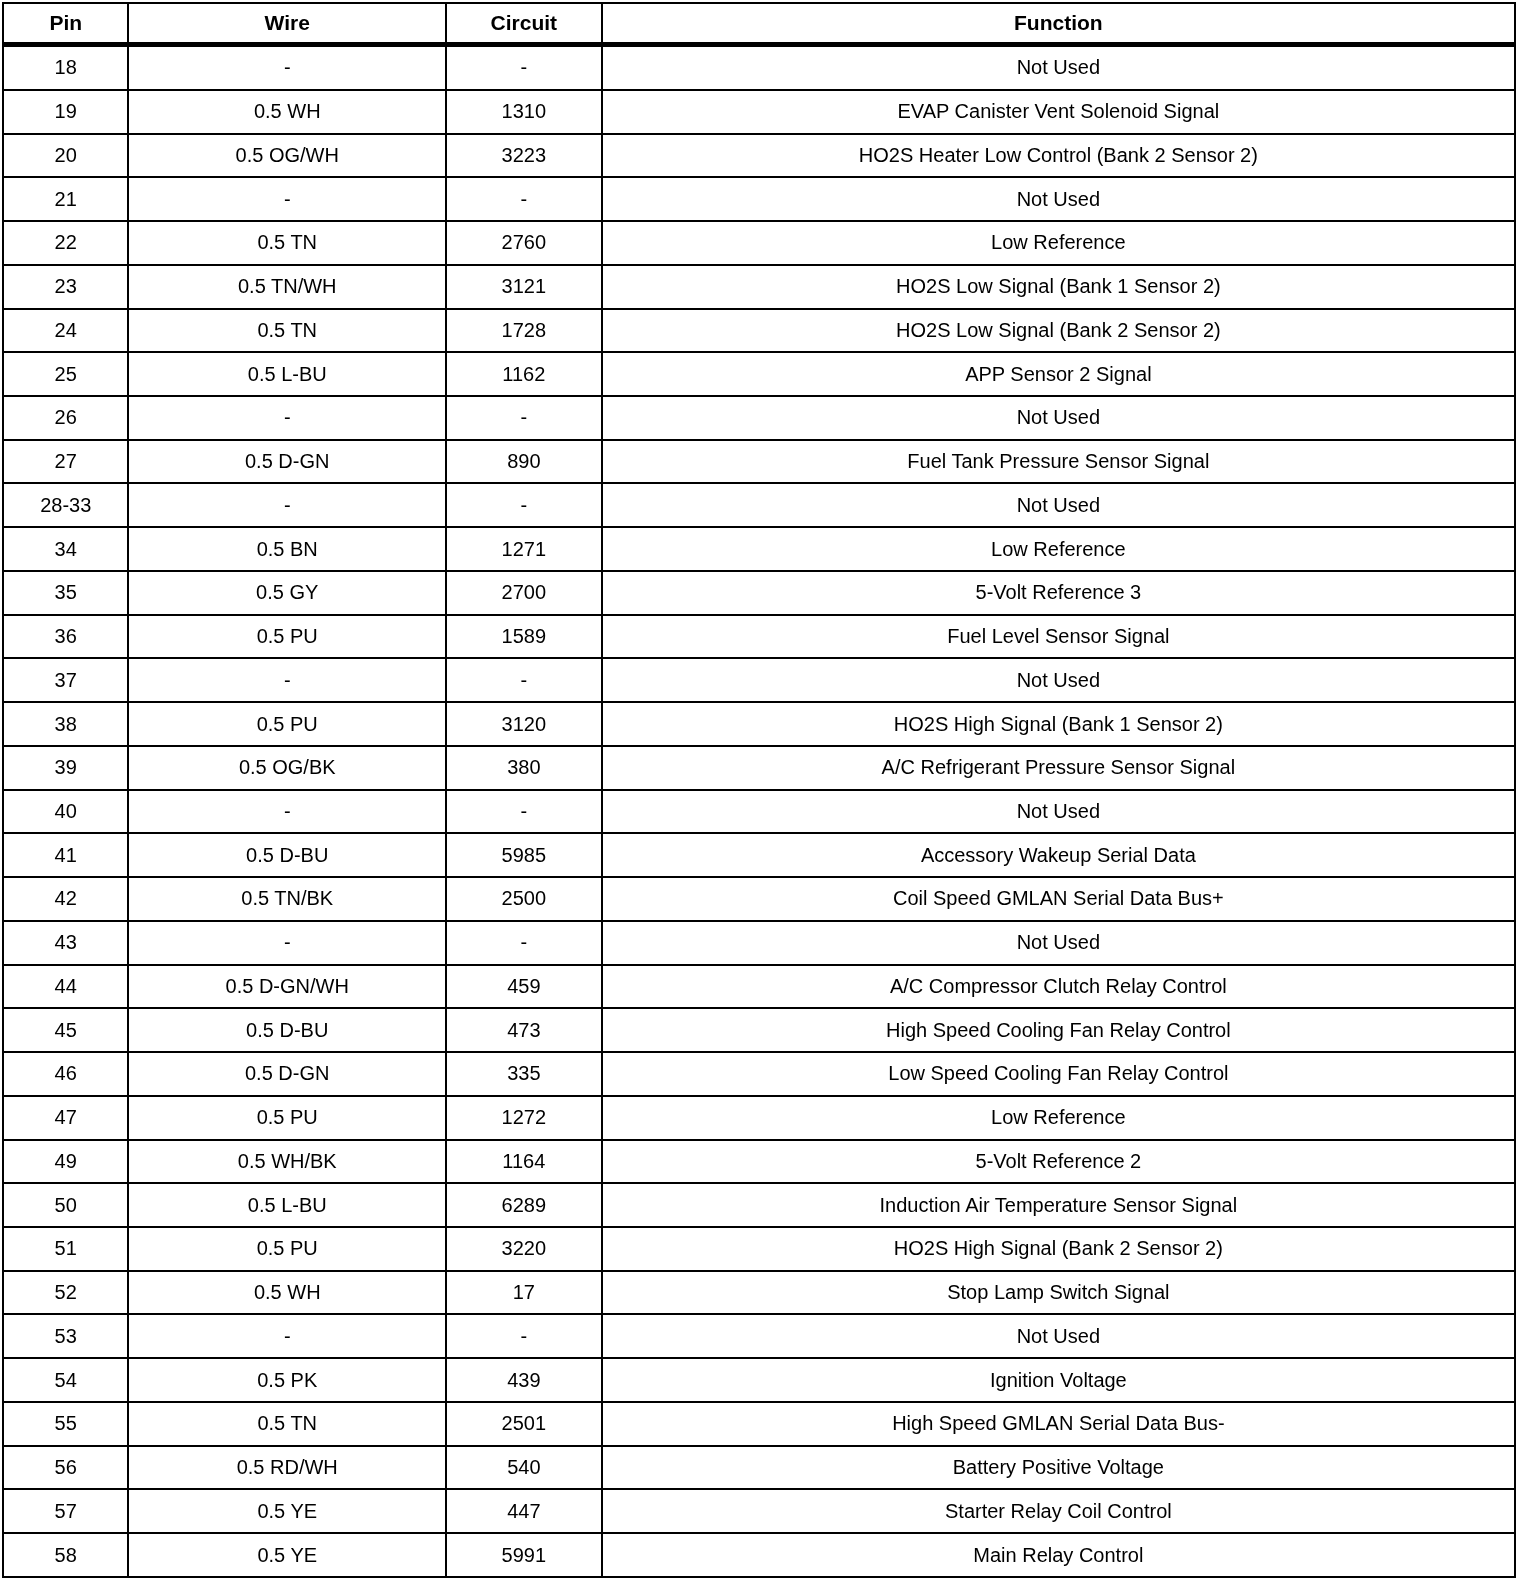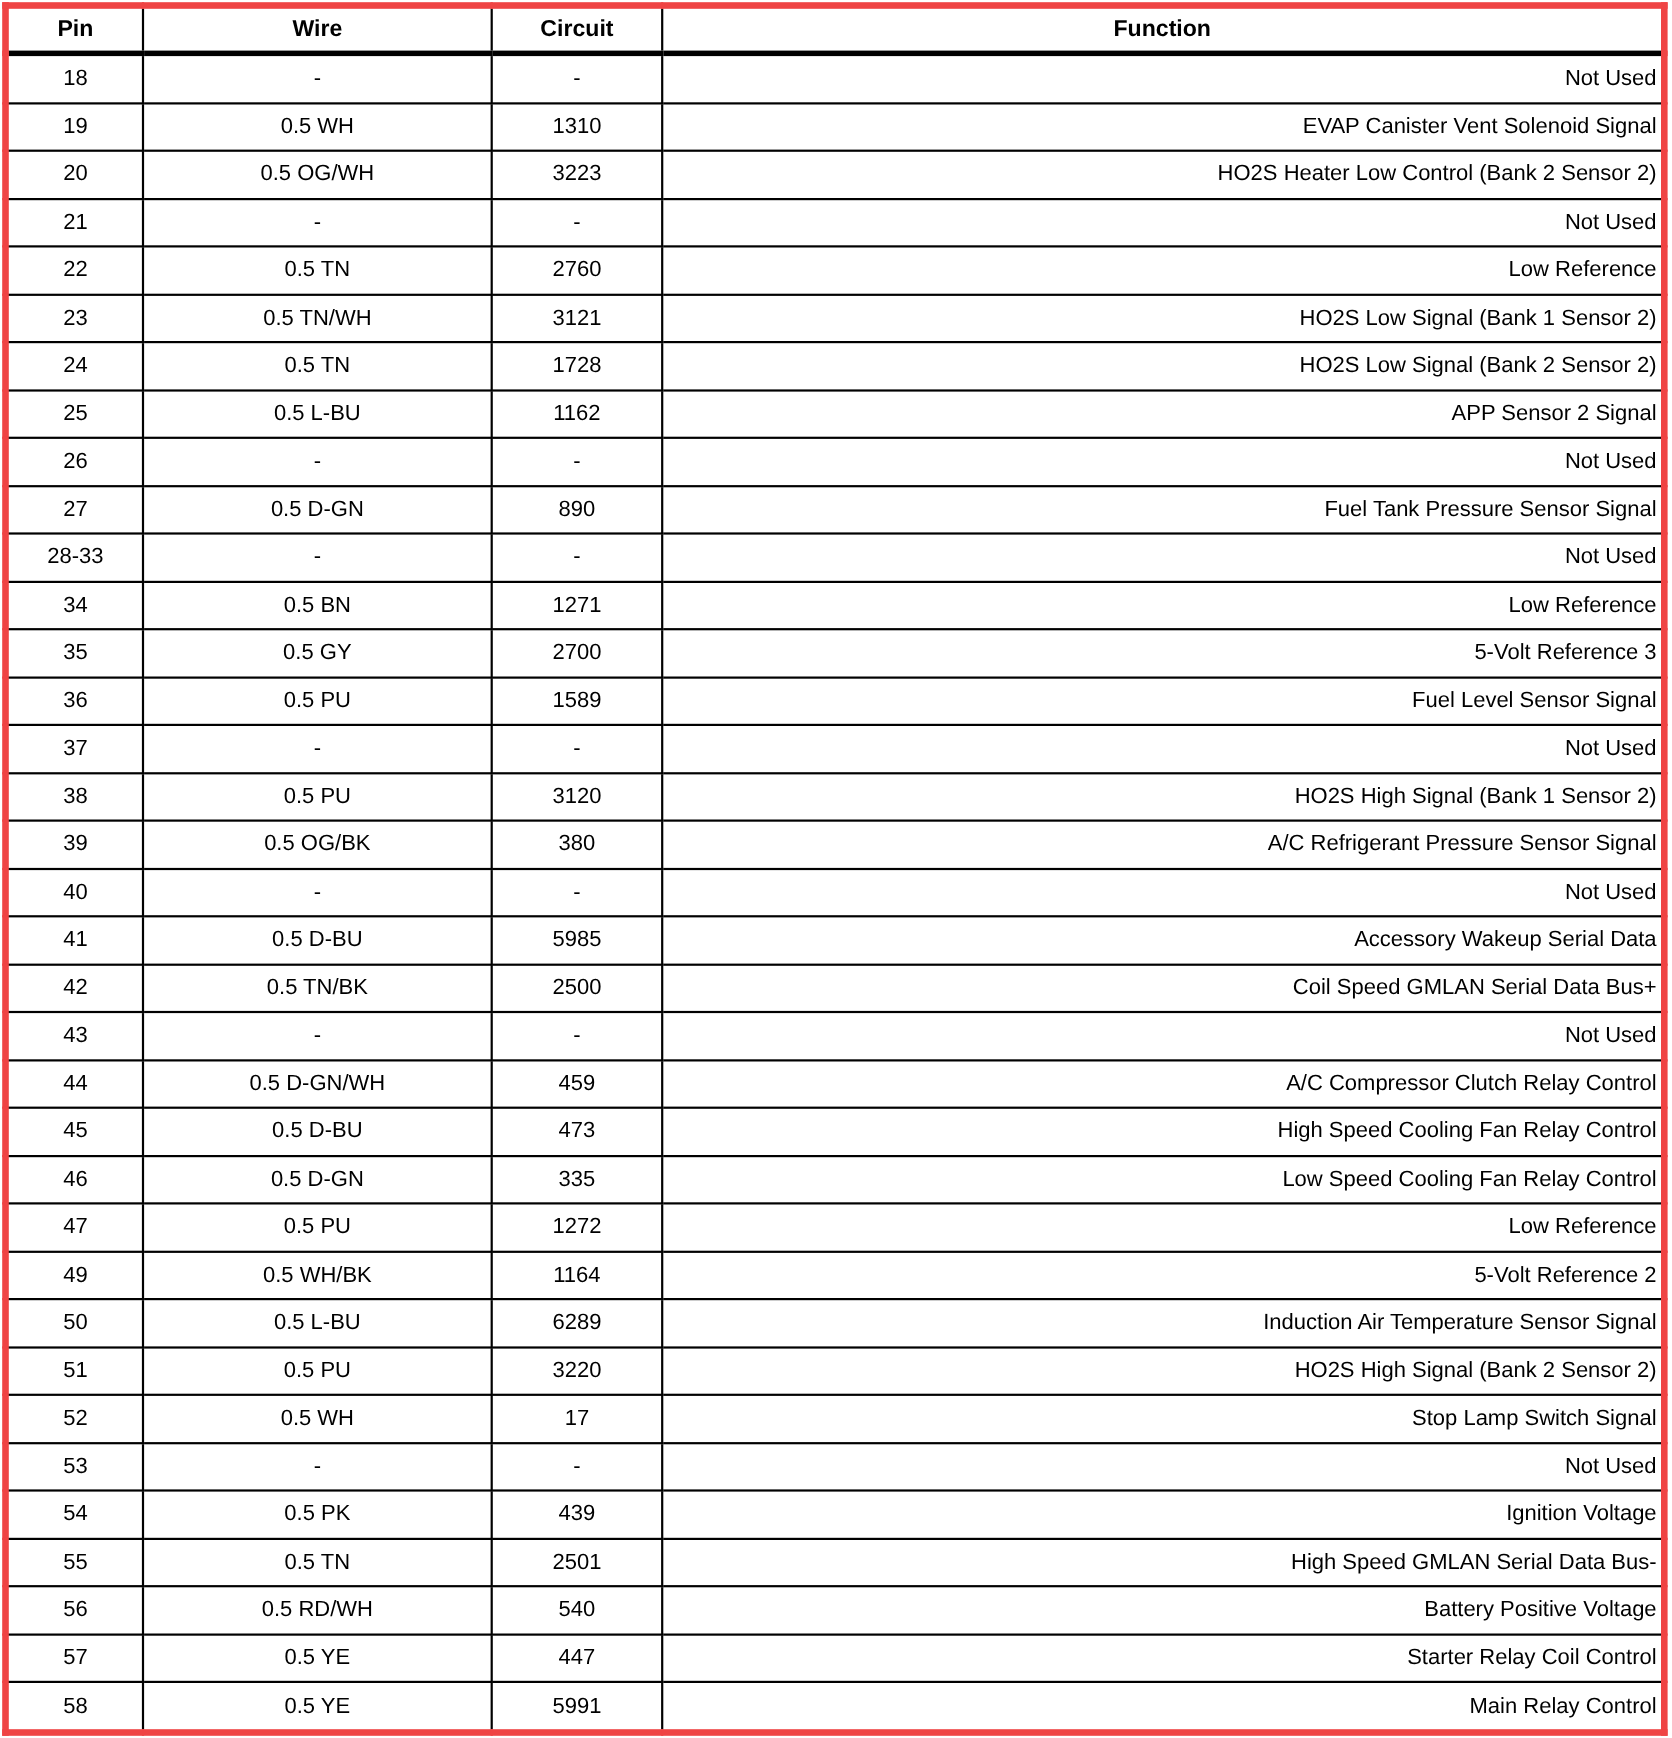--- a/index.html
+++ b/index.html
@@ -16,21 +16,21 @@
     height: 1580px;
     box-sizing: border-box;
     background: #ffffff;
   }
   table.pinout {
     width: 1514px;
     height: 1576px;
     margin: 2px;
     border-collapse: collapse;
     table-layout: fixed;
-    border: 6px solid #ef4444;
+    border: 2px solid #ef4444;
   }
   table.pinout col.c-pin     { width: 8.3%;  }
   table.pinout col.c-wire    { width: 21.0%; }
   table.pinout col.c-circuit { width: 10.3%; }
   table.pinout col.c-func    { width: 60.4%; }
 
   table.pinout th, table.pinout td {
     border: 2px solid #000000;
     height: 38px;
     padding: 0 4px;
@@ -42,21 +42,21 @@
   table.pinout thead th {
     font-weight: bold;
     font-size: 21px;
     text-align: center;
     border-bottom: 5px solid #000000;
   }
   td.col-pin, td.col-wire, td.col-circuit {
     text-align: center;
   }
   td.col-func {
-    text-align: right;
+    text-align: center;
     padding-left: 7px;
   }
 </style>
 </head>
 <body>
 
 <div class="page">
   <table class="pinout">
     <colgroup>
       <col class="c-pin">

